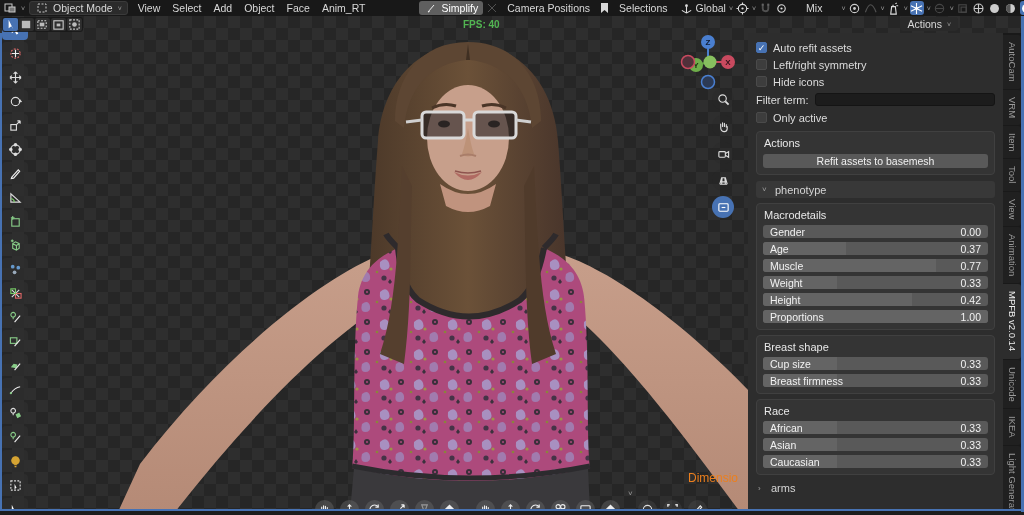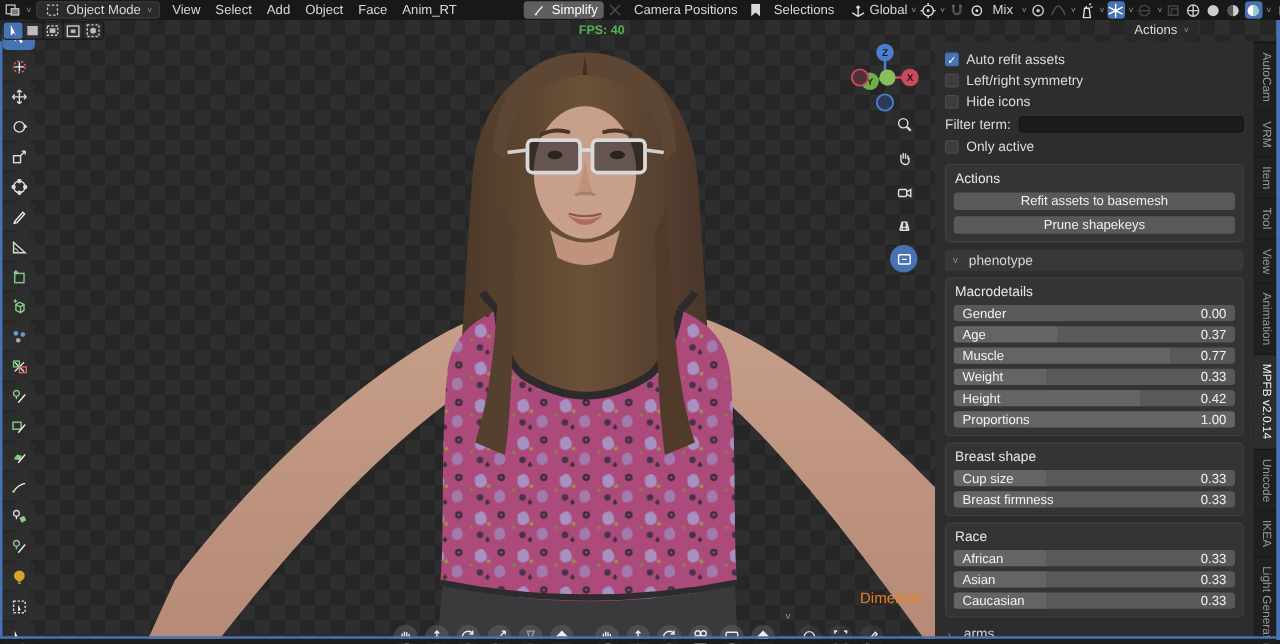--- a/index.html
+++ b/index.html
@@ -147,21 +147,21 @@
           <span class="caret">˅</span>
         </span>
         <span style="display: flex; align-items: center; gap: 2px;">
           <span class="hdr-ico dim">
             <svg width="13" height="13" viewBox="0 0 14 14" fill="none" stroke="currentColor" stroke-width="1.2">
               <path d="M4 2 v5 a3 3 0 0 0 6 0 V2" stroke="#bbb" stroke-width="2"></path>
               <path d="M4 2 v2 M10 2 v2" stroke="#eee" stroke-width="2"></path>
             </svg>
           </span>
         </span>
-        <span style="display: flex; align-items: center; gap: 6px;">
+        <span style="display: flex; align-items: center; gap: 18px;">
           <span class="hdr-ico">
             <svg width="13" height="13" viewBox="0 0 14 14" fill="none" stroke="currentColor" stroke-width="1.2">
               <circle cx="7" cy="7" r="4" stroke="#ddd"></circle>
               <circle cx="7" cy="7" r="1.2" fill="#ddd" stroke="none"></circle>
             </svg>
           </span>
           <span>Mix</span>
           <span class="caret">˅</span>
         </span>
         <span style="display: flex; align-items: center; gap: 2px;">
@@ -675,21 +675,20 @@
     <div id="sb-cb-mid">
         <div class="cb-row">
           <span class="cb"></span>
           <span>Only active</span>
         </div>
       </div>
     <div class="panel-box">
       <div class="panel-title">Actions</div>
       <div id="actions-btns">
           <div class="side-btn">Refit assets to basemesh</div>
-          <div class="side-btn">Prune shapekeys</div>
         </div>
     </div>
     <div class="collapse-hdr" id="phenotype-hdr">
       <span class="arr">˅</span>
       <span>phenotype</span>
     </div>
     <div id="sb-panels">
         <div class="panel-box">
           <div class="panel-title">Macrodetails</div>
           <div class="slider">

